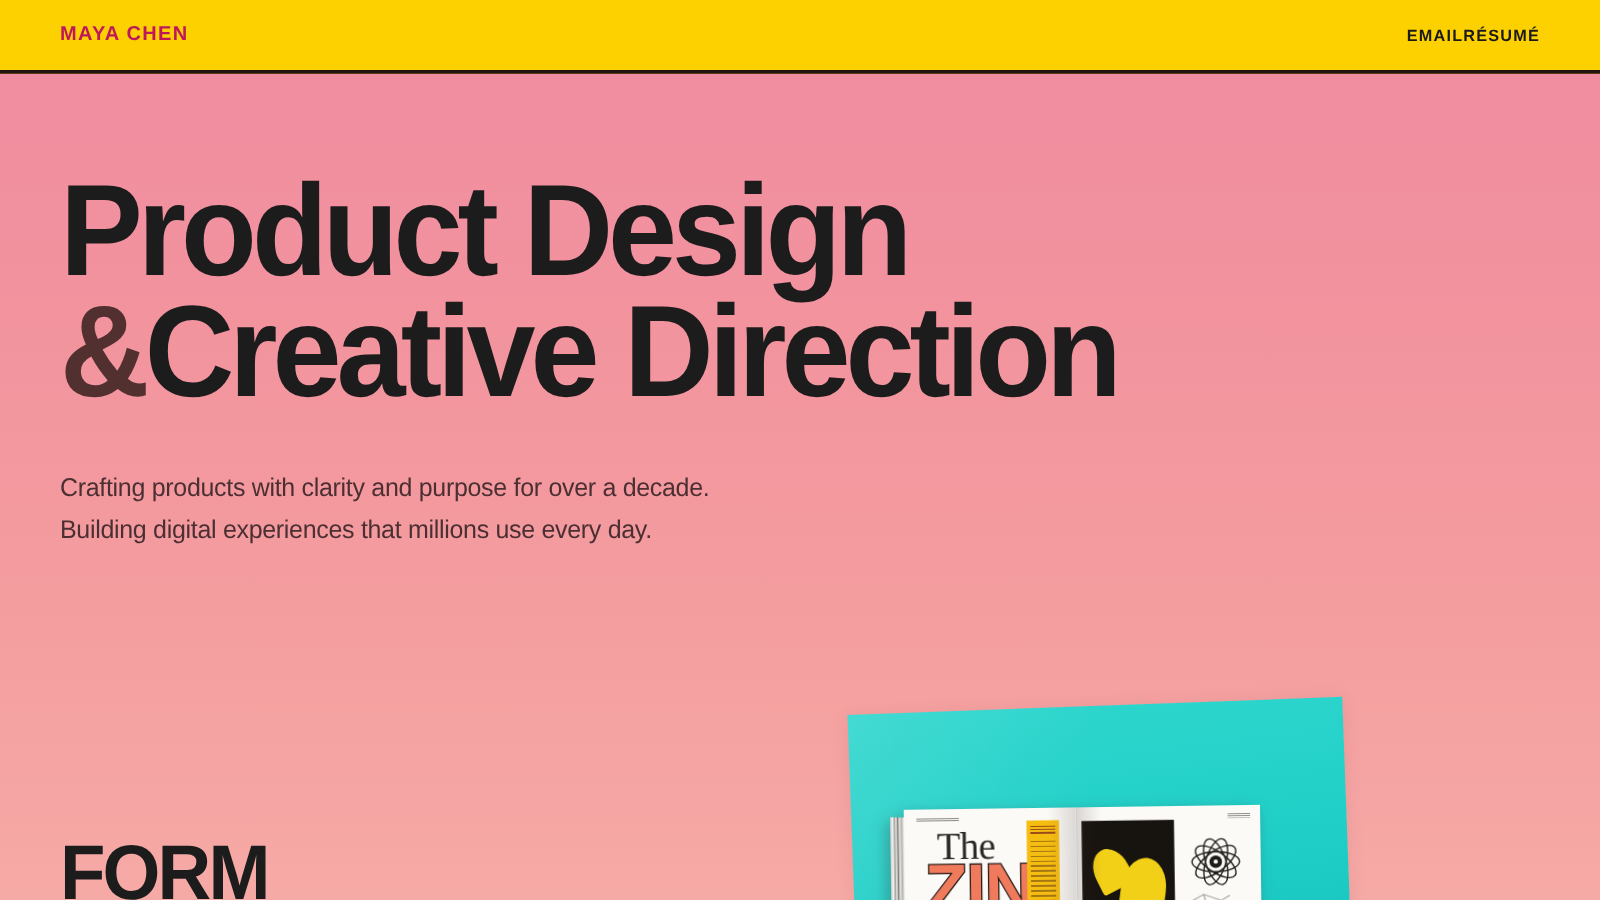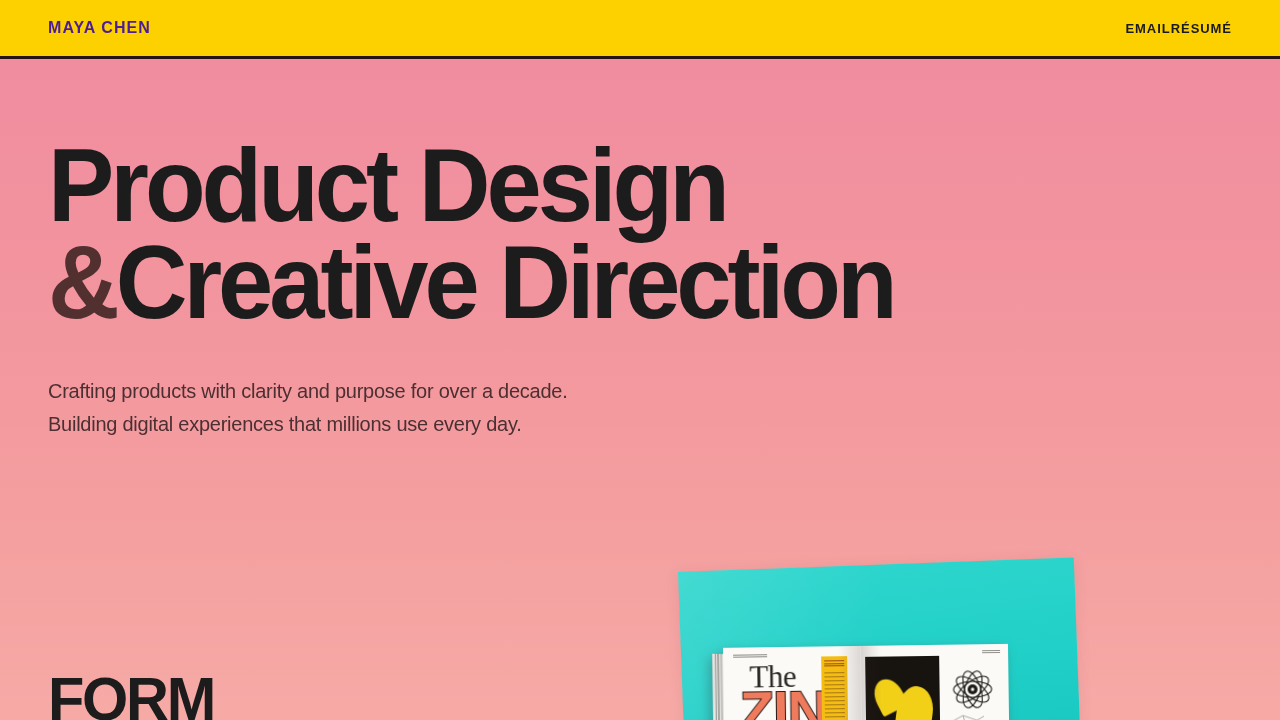--- a/index.html
+++ b/index.html
@@ -26,21 +26,21 @@
     display:flex; align-items:center;
     justify-content:space-between;
     padding:0 48px;
     z-index:20;
   }
 
   .wordmark {
     font-size:16px;
     font-weight:700;
     letter-spacing:1.05px;
-    color:#4c1d95;
+    color:#be185d;
     white-space:nowrap;
   }
 
   .nav {
     display:flex; align-items:center;
   }
 
   .nav-link {
     font-size:13px;
     font-weight:700;

